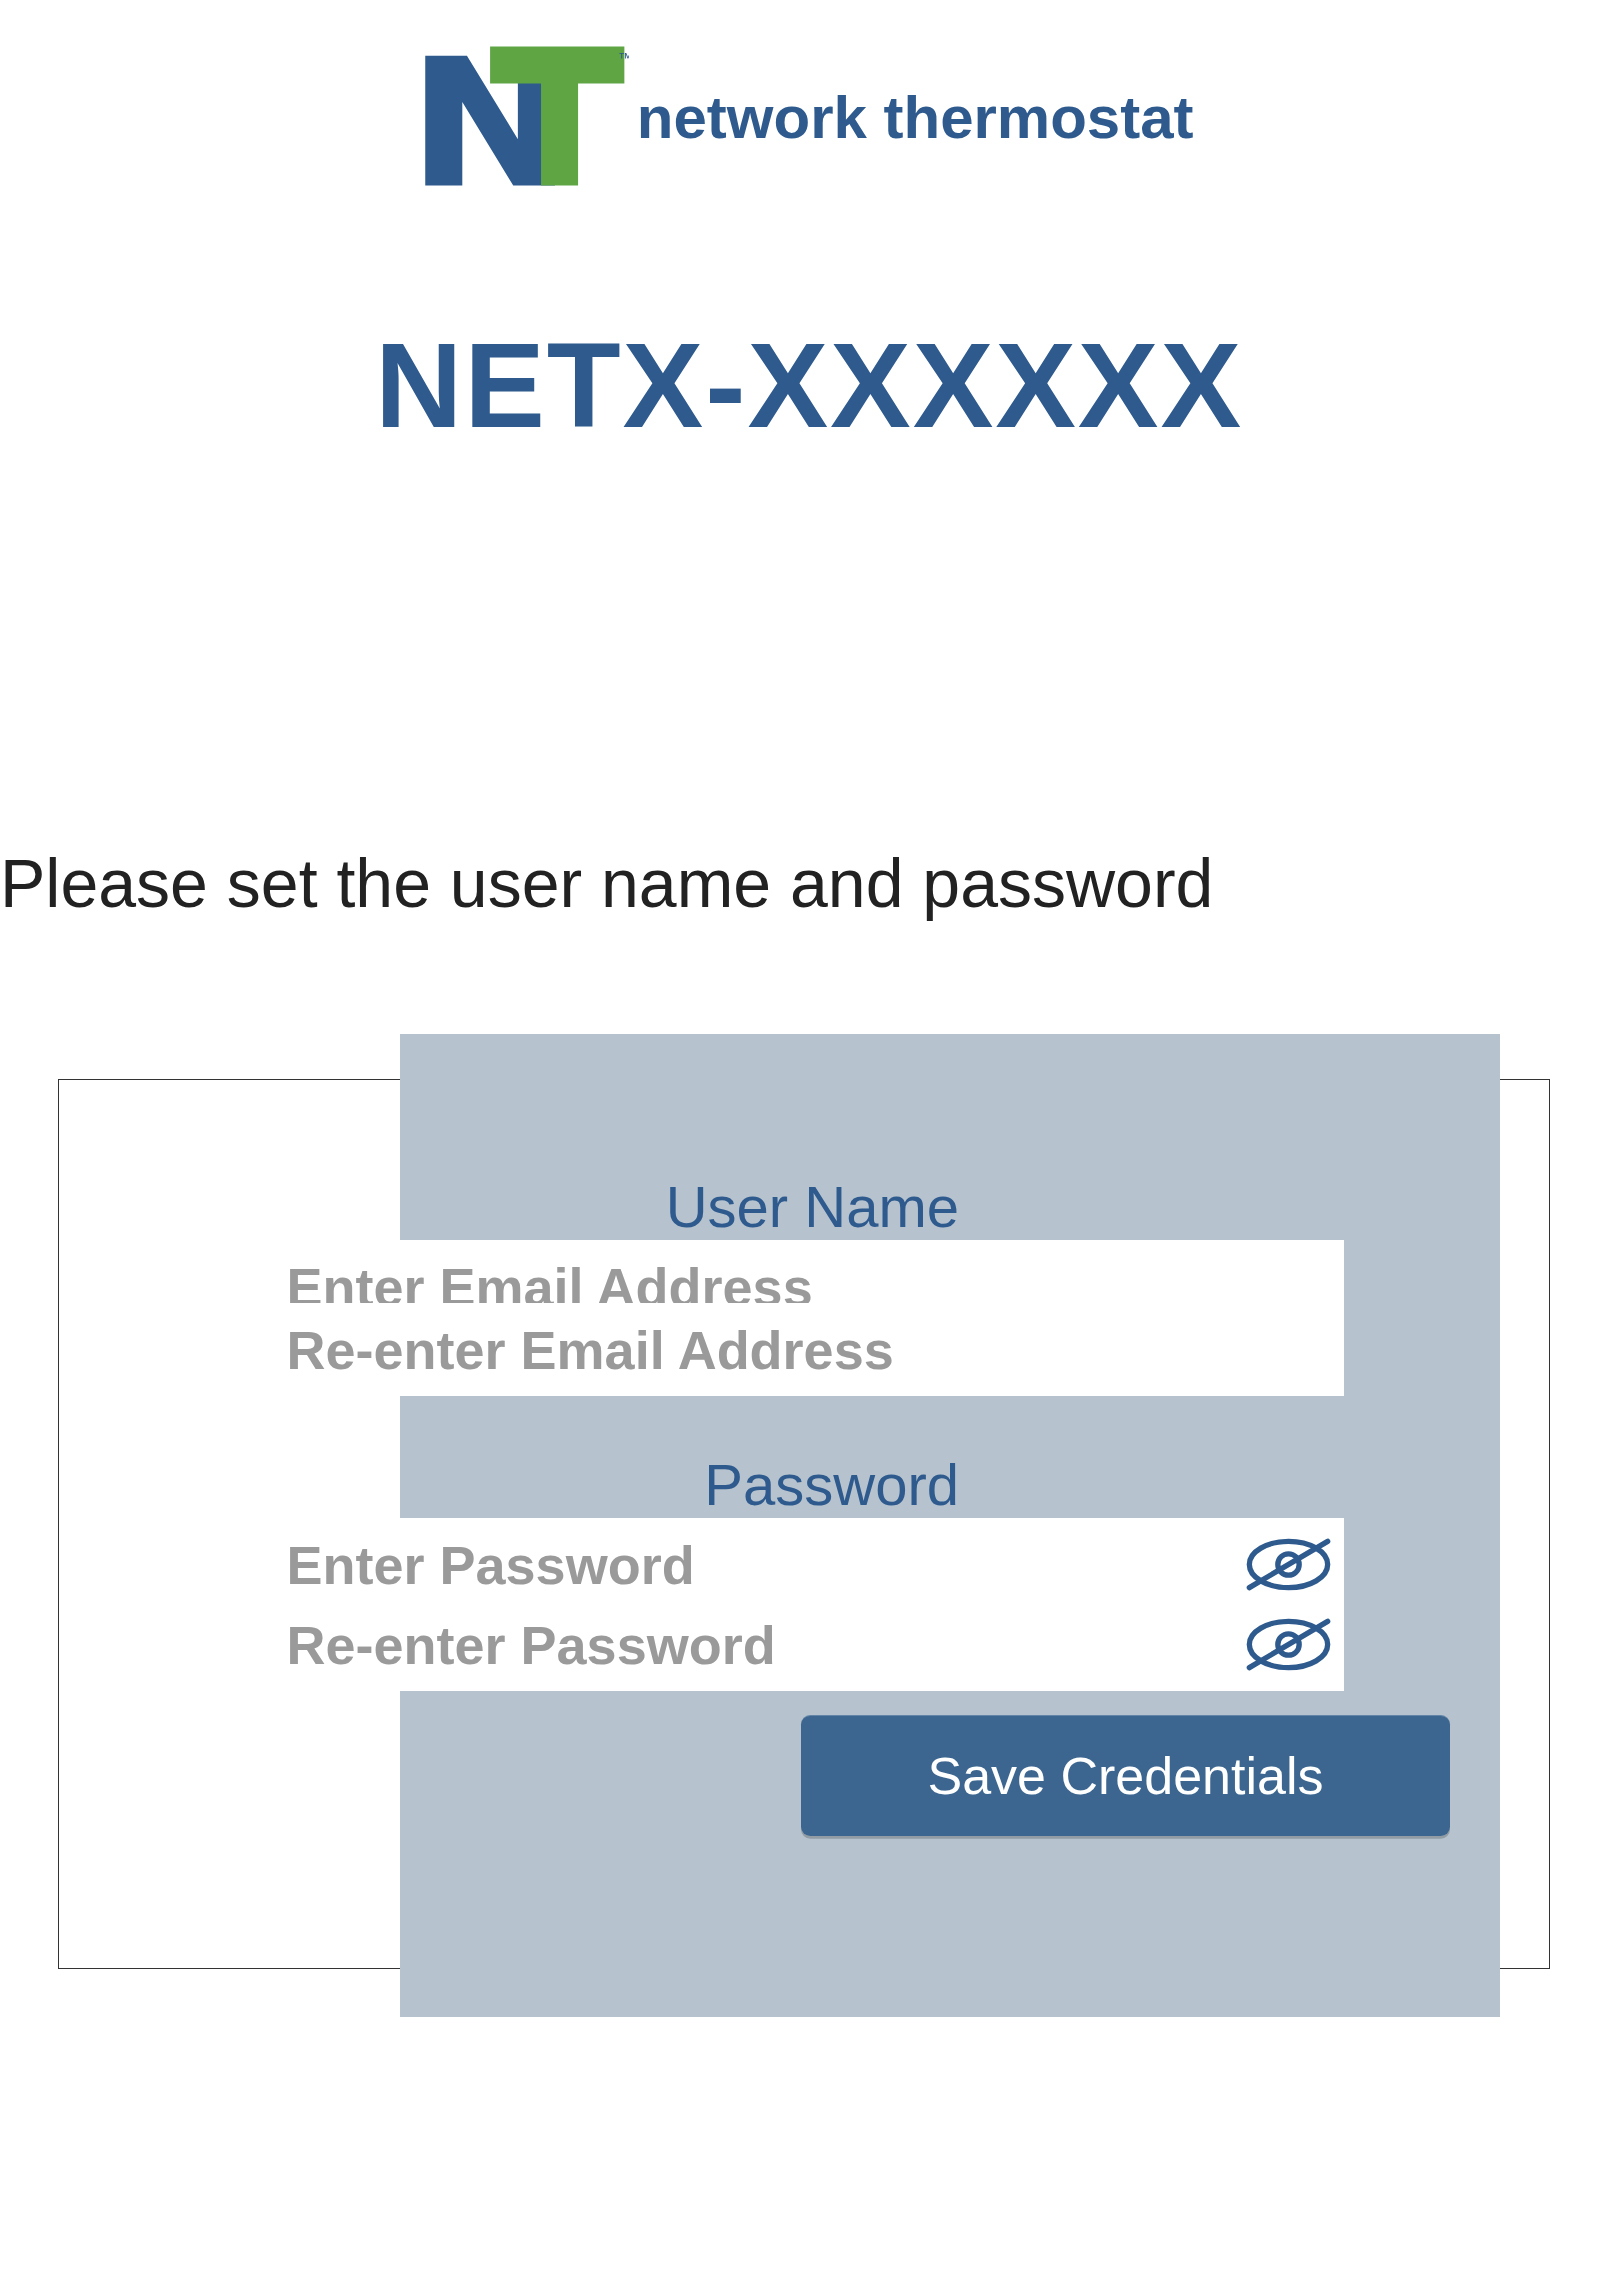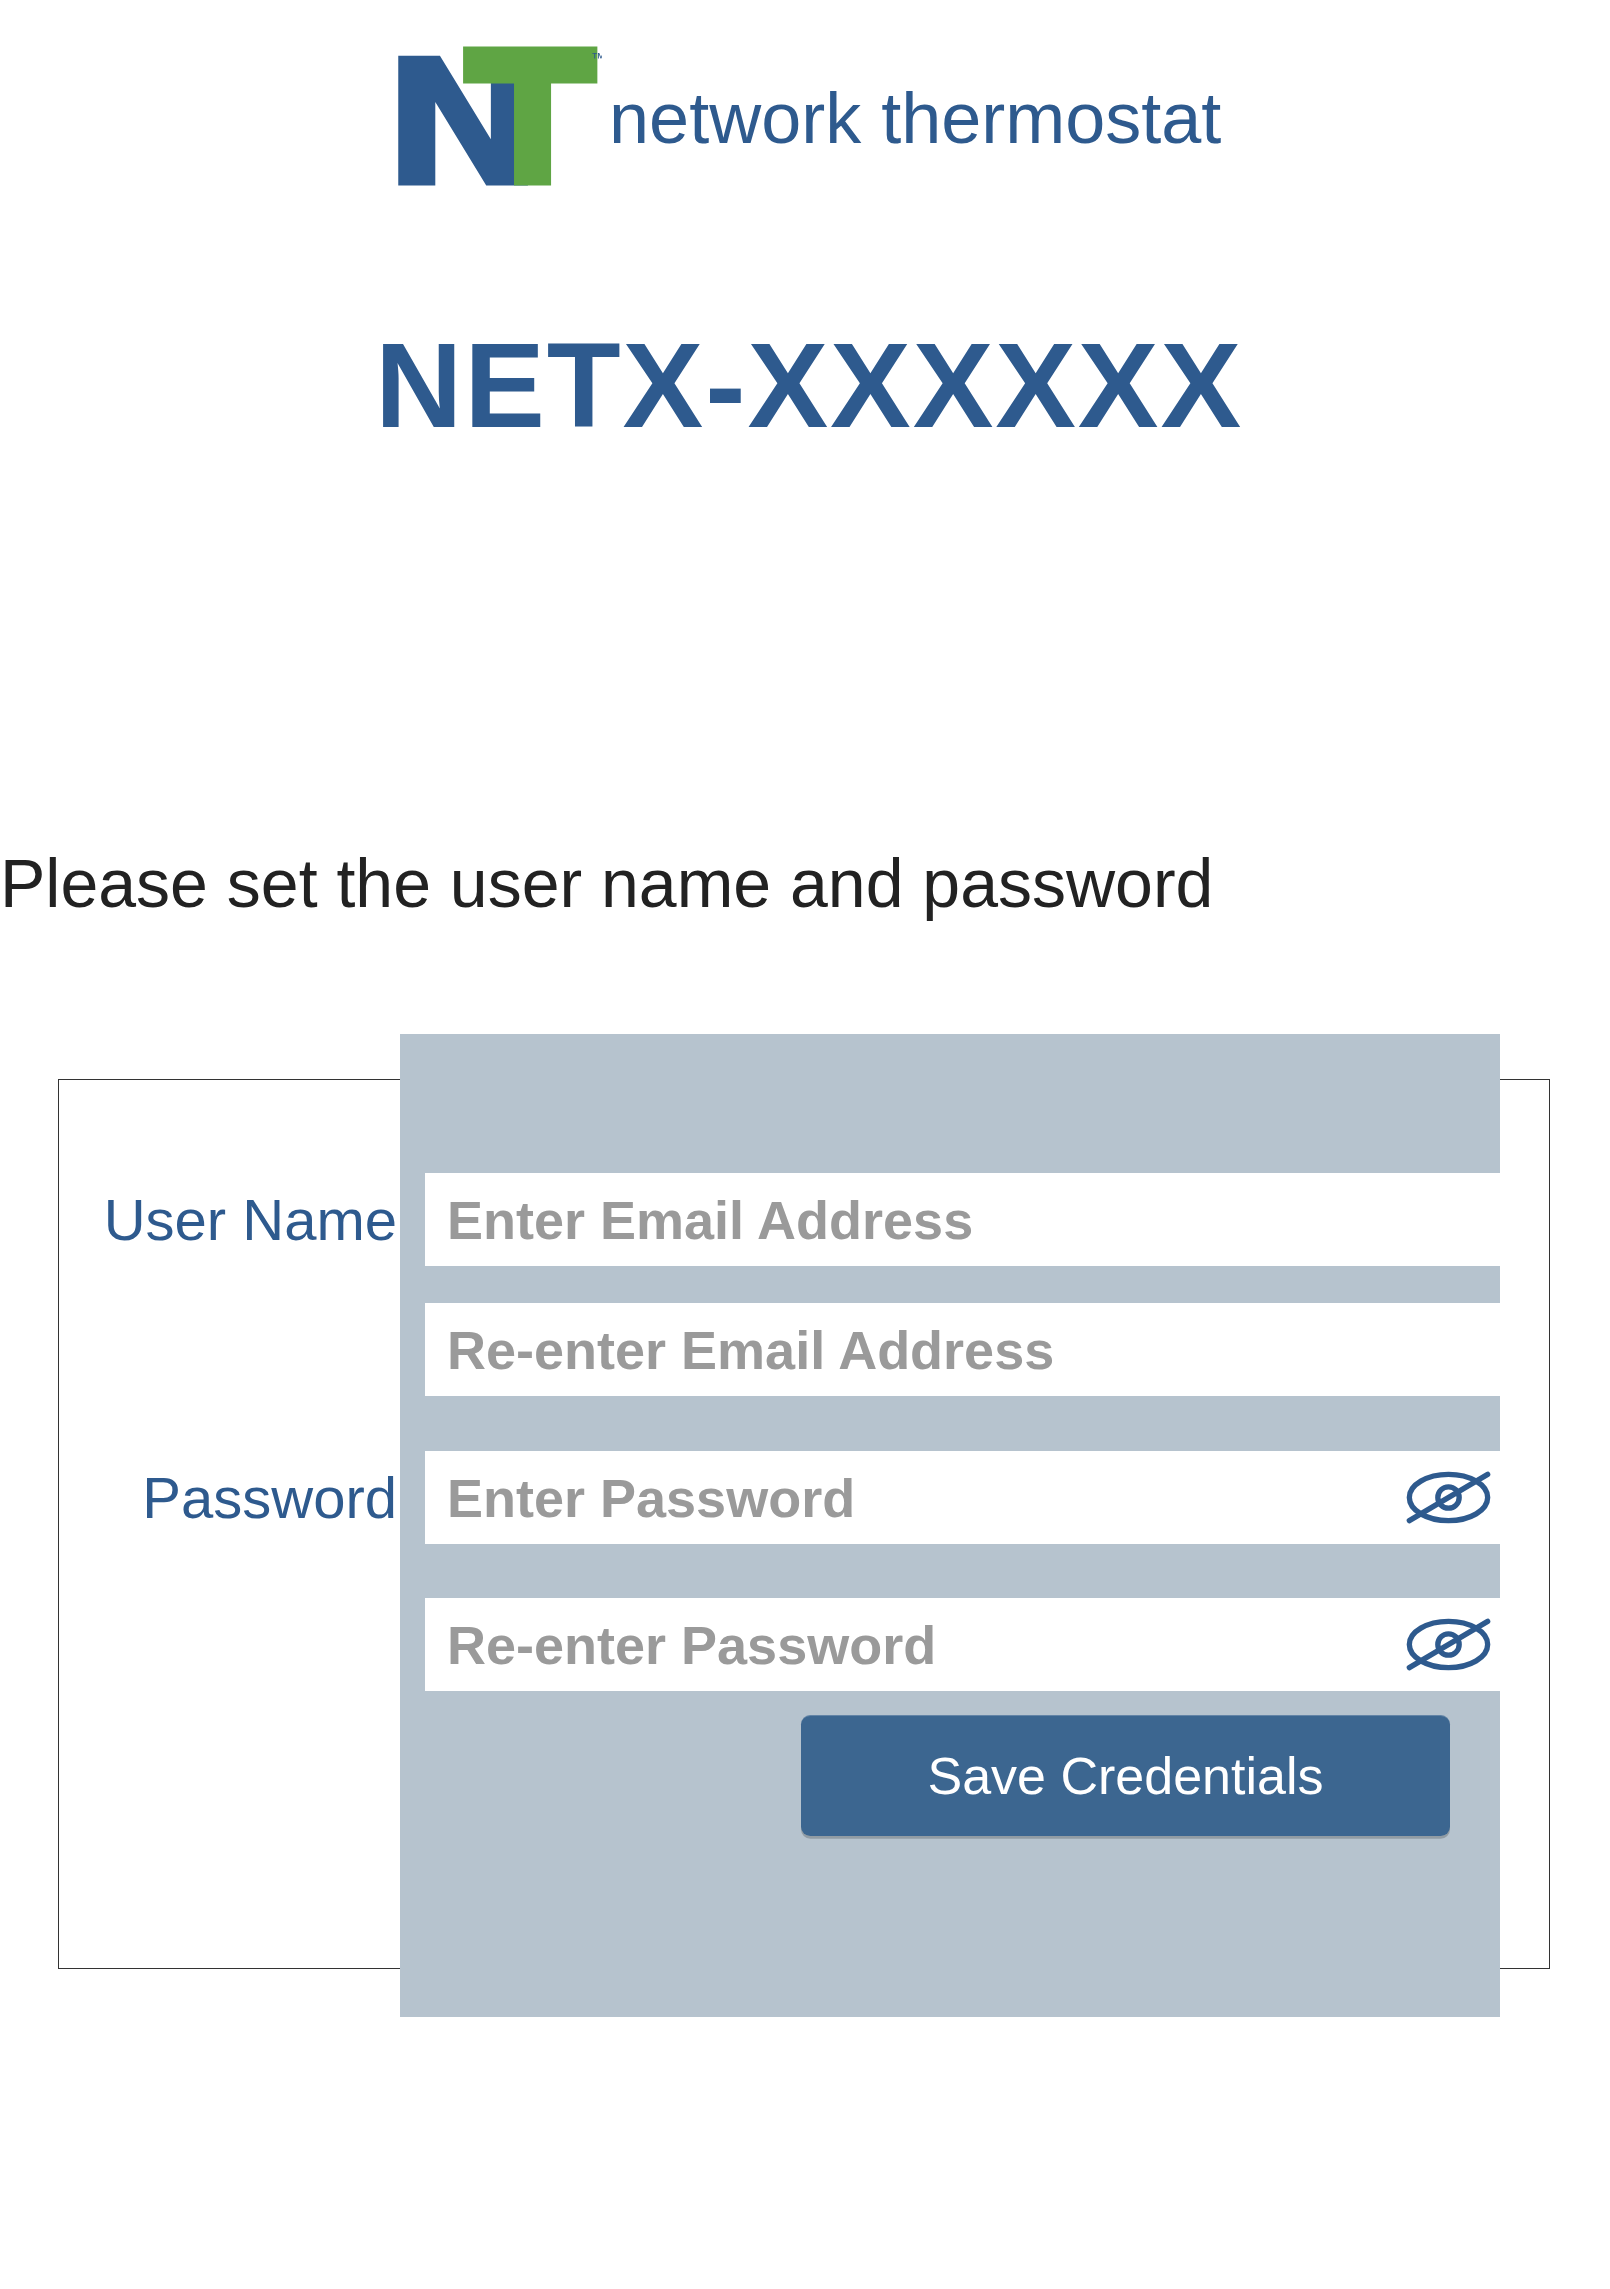--- a/index.html
+++ b/index.html
@@ -12,24 +12,24 @@
     left: 0; right: 0;
     display: flex;
     justify-content: center;
   }
   .logo {
     display: flex;
     align-items: center;
     gap: 7.4px;
   }
   .logo-text {
-    font-size: 72px;
+    font-size: 60px;
     color: #2e5a8e;
     letter-spacing: 0px;
-    font-weight: 400;
+    font-weight: 700;
   }
 
   .device-id {
     position: absolute;
     top: 315px;
     left: 8px; right: 0;
     text-align: center;
     font-size: 121px;
     font-weight: 700;
     color: #2e5a8e;
@@ -62,20 +62,21 @@
     height: 983px;
     background: #b6c3ce;
   }
 
   .row {
     position: absolute;
     left: 0;
     width: 100%;
     display: flex;
     align-items: center;
+    flex-direction: column;
   }
   .row-label {
     width: 366px;
     text-align: right;
     padding-right: 28px;
     font-size: 58px;
     color: #2e5a8e;
     font-weight: 400;
   }
   .field-wrap {

